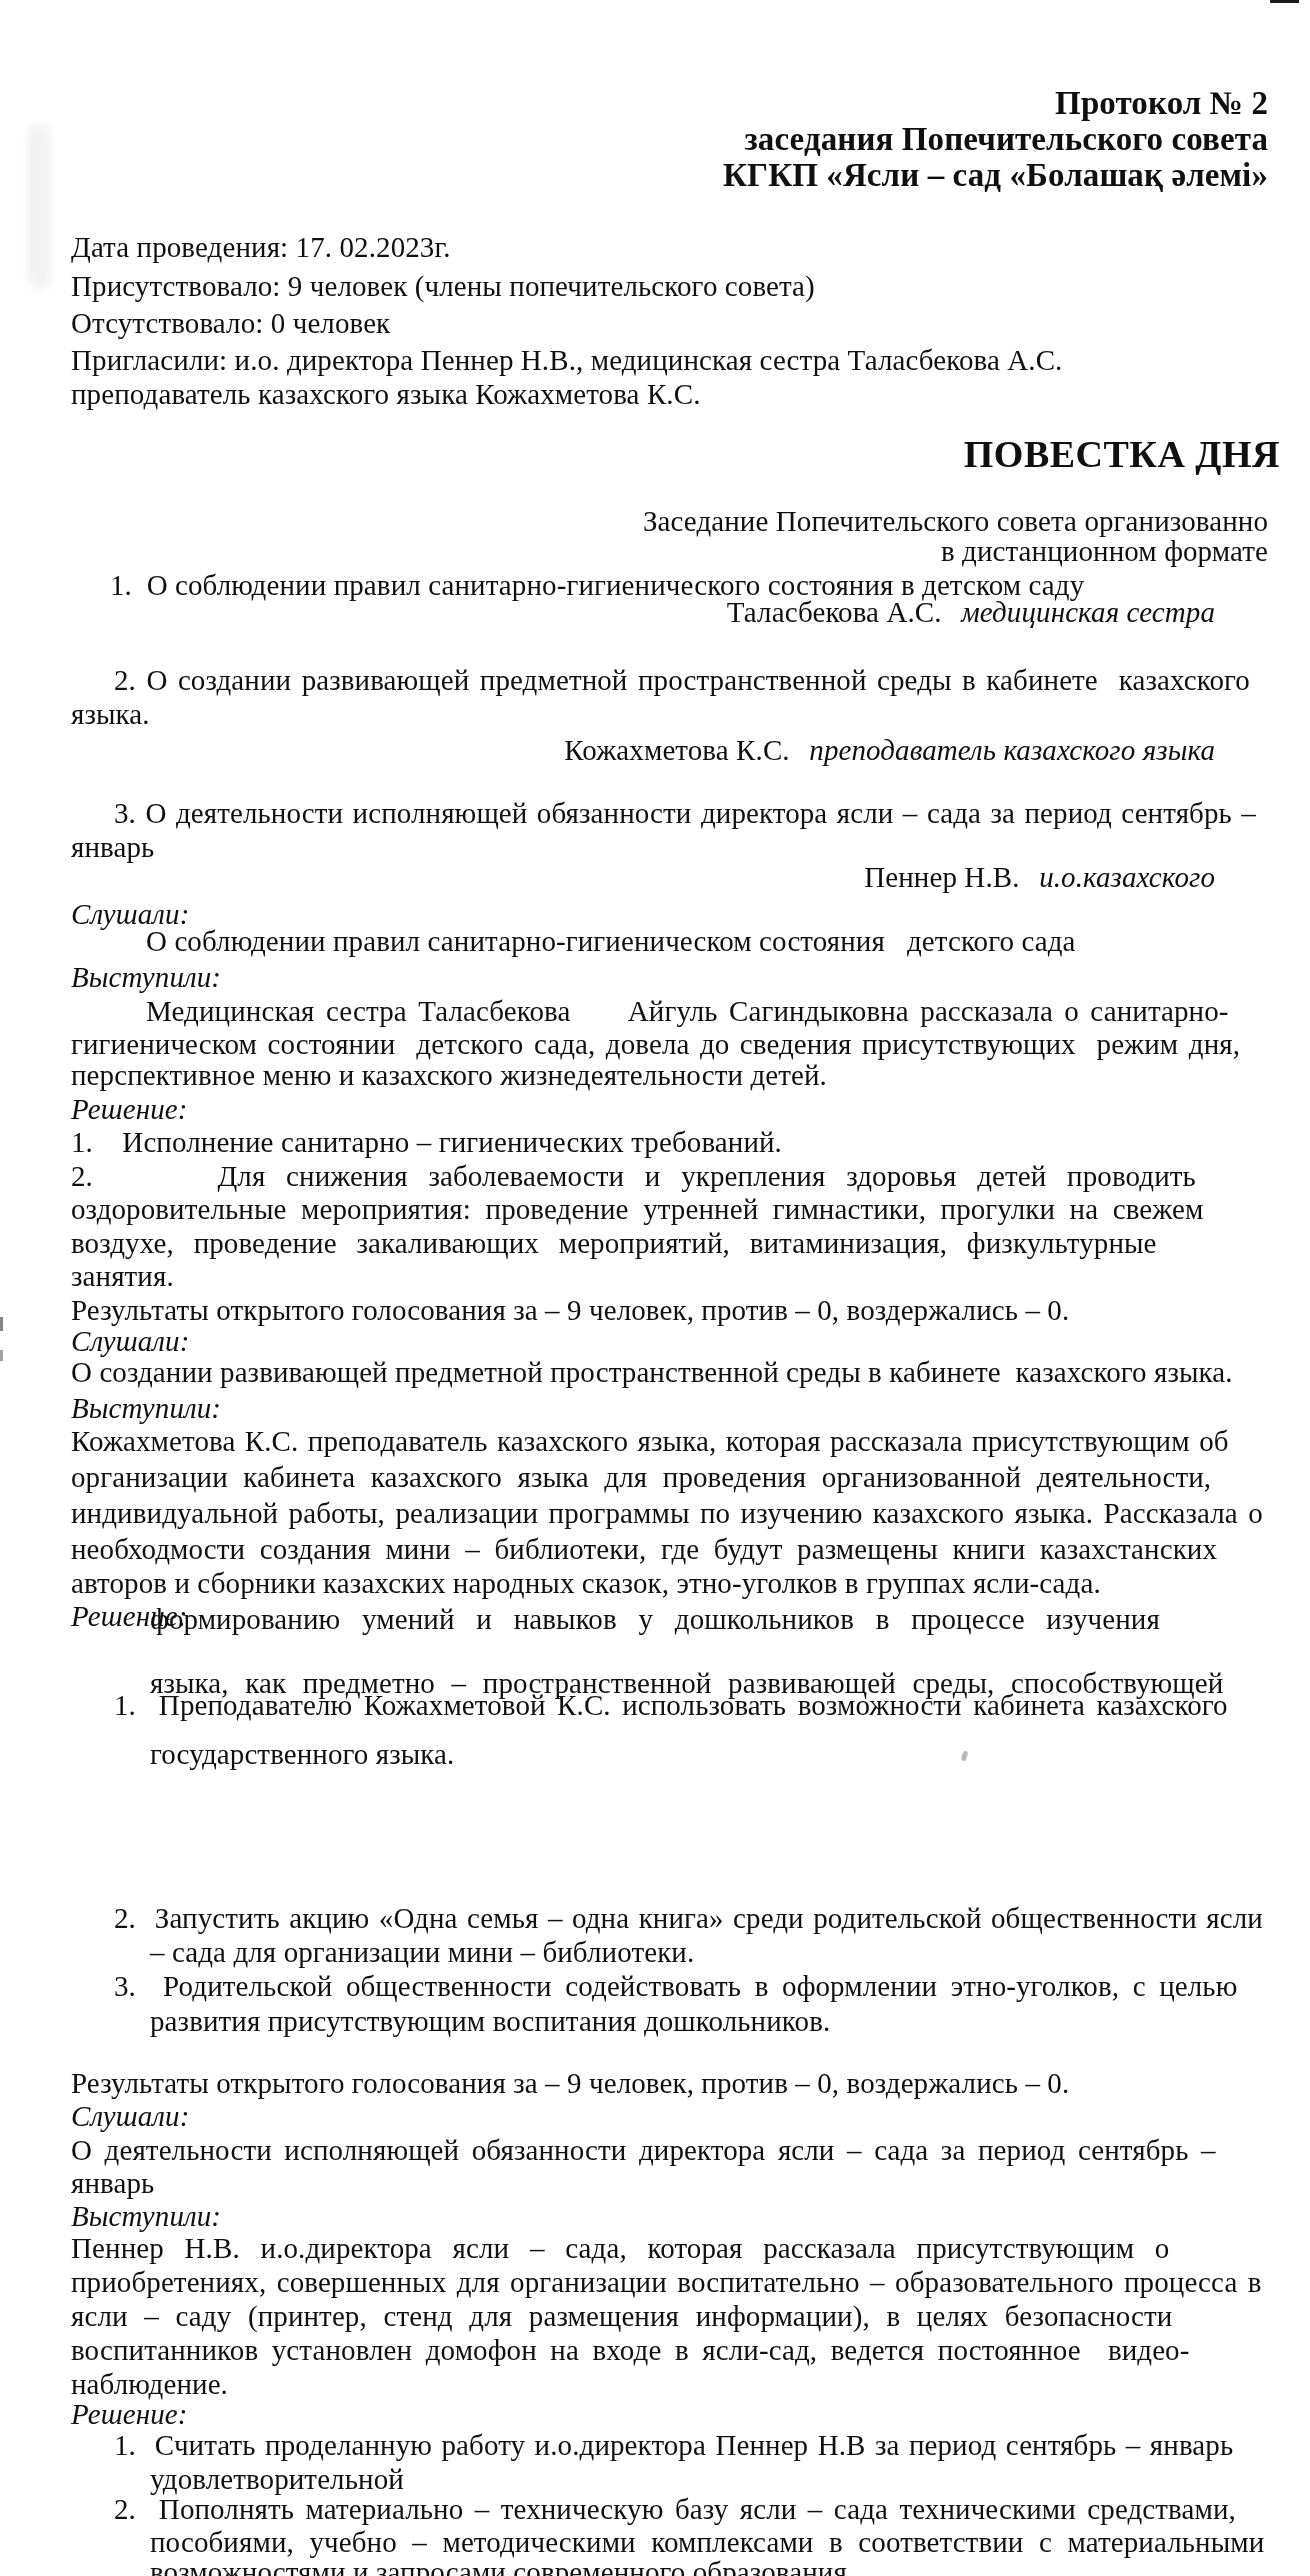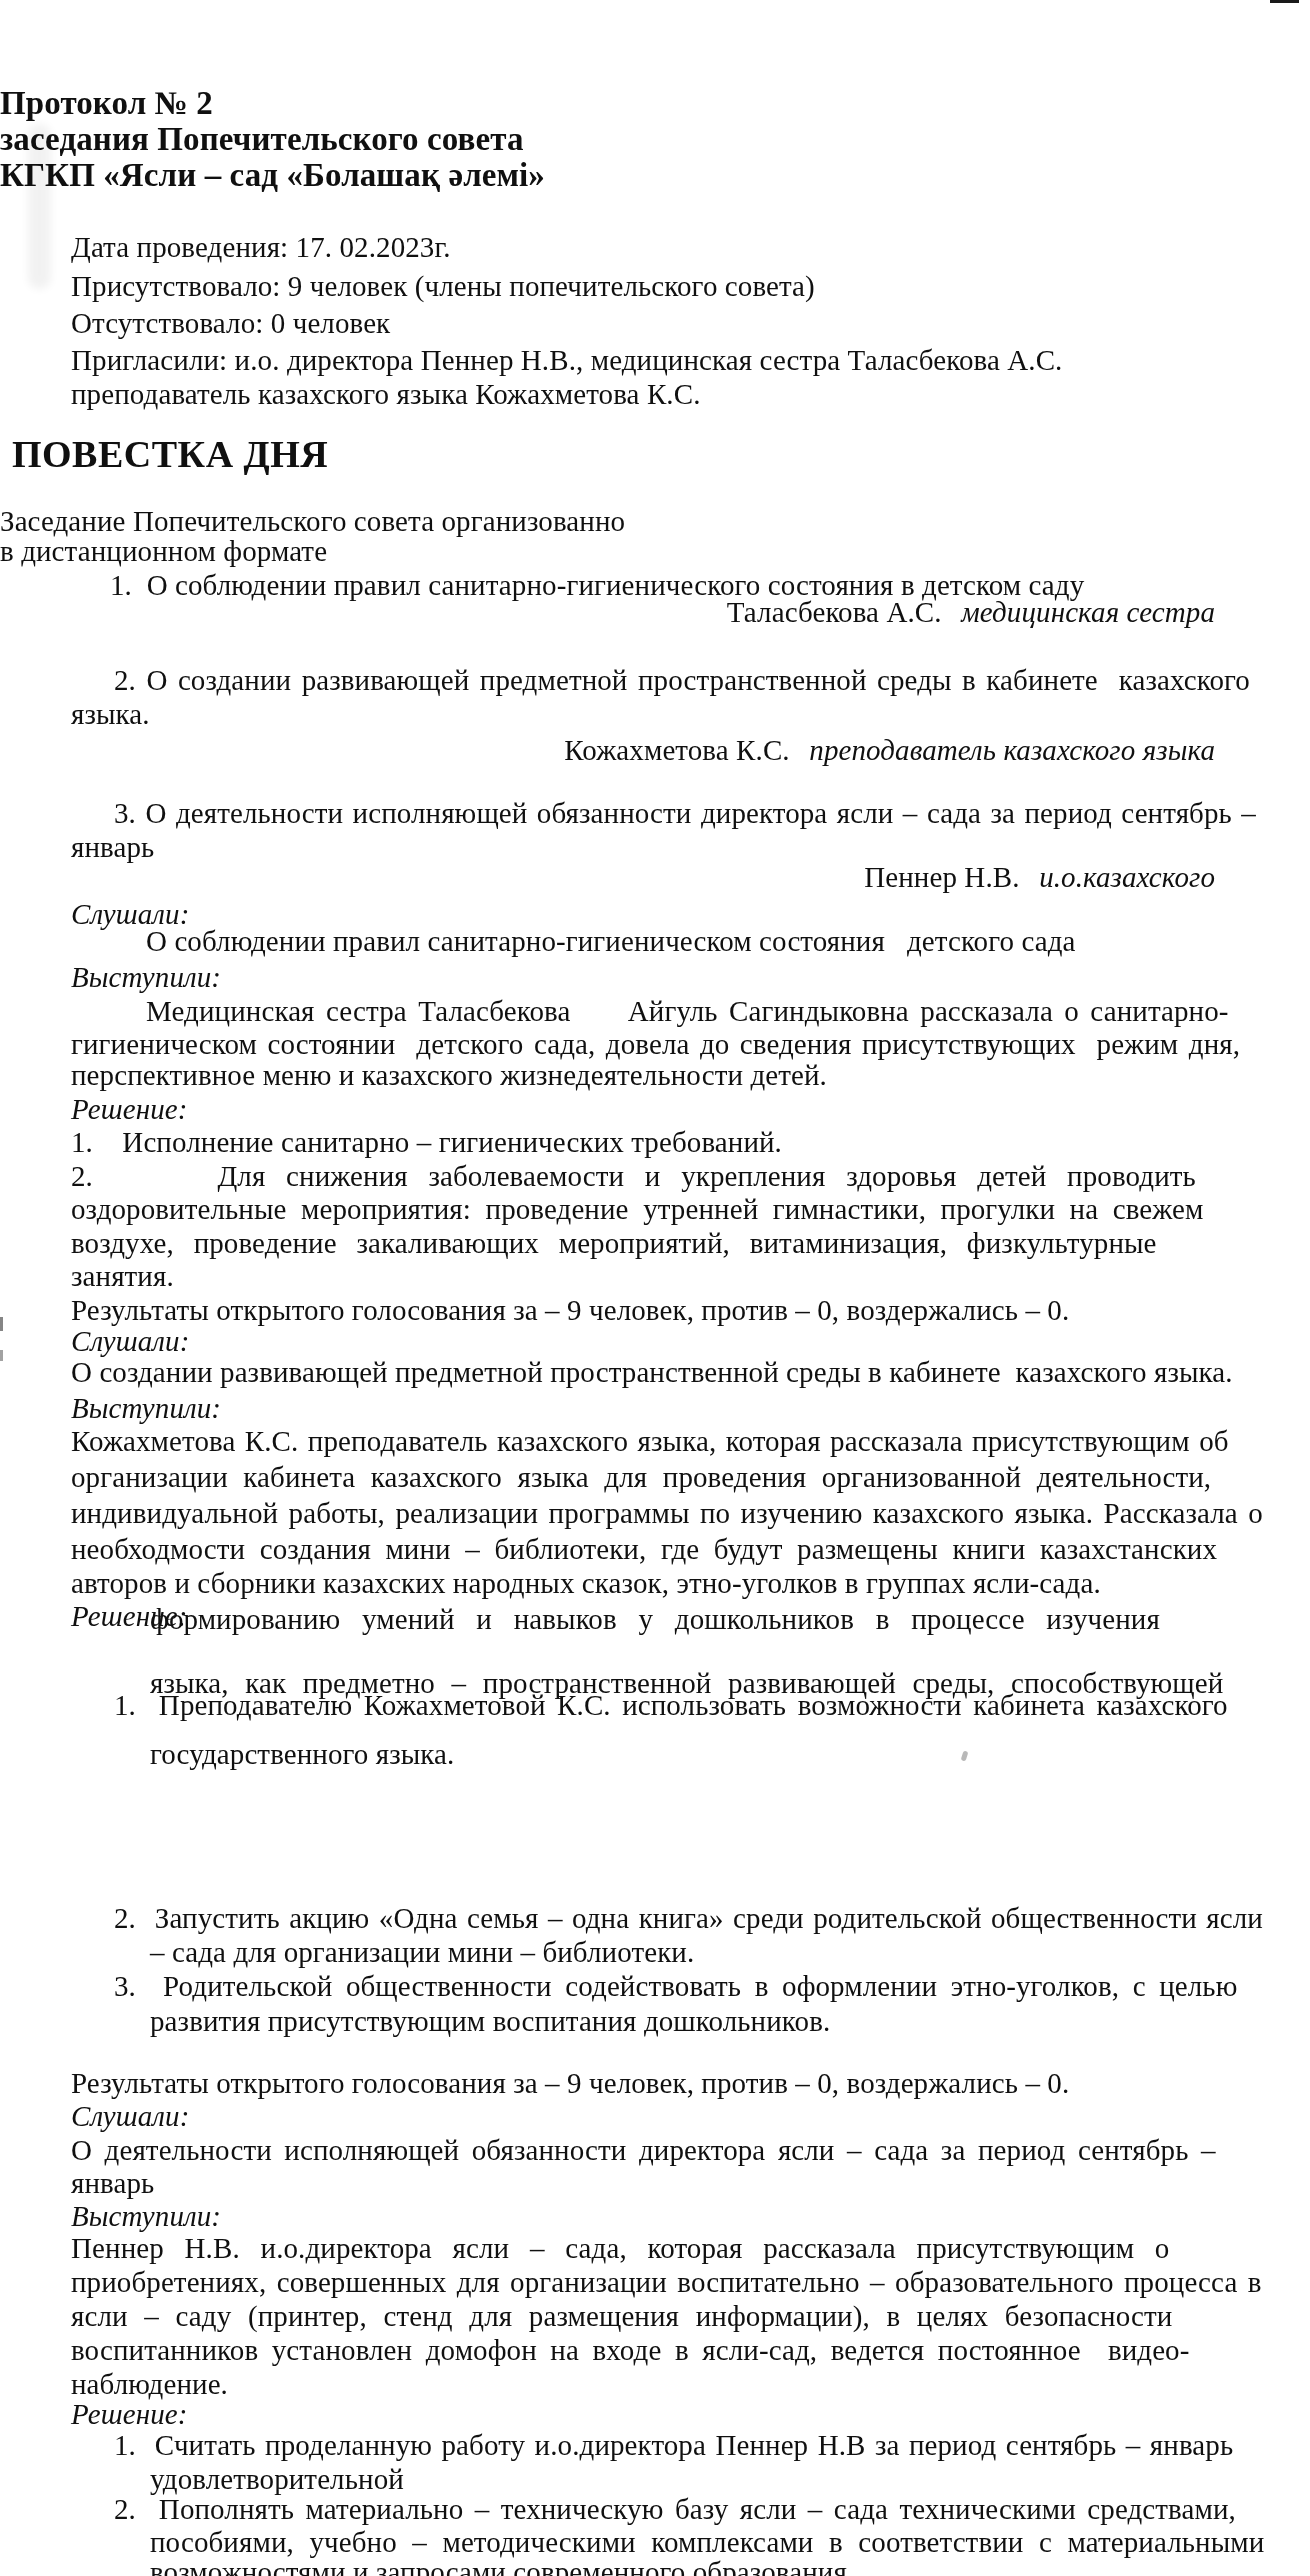--- a/index.html
+++ b/index.html
@@ -4,21 +4,21 @@
 <style>
   html,body{margin:0;padding:0;}
   body{
     width:1311px;height:3611px;position:relative;background:#ffffff;
     font-family:"Liberation Serif","DejaVu Serif",serif;color:#101010;overflow:hidden;
   }
   .ln{
     position:absolute;left:71px;font-size:29px;line-height:34px;
     white-space:pre;letter-spacing:0.1px;
   }
-  .c{left:0;width:1268px;text-align:left;}
+  .c{left:0;width:1268px;text-align:right;}
   .t{font-weight:bold;font-size:33px;}
   .h{font-weight:bold;font-size:38px;letter-spacing:0.5px;margin-left:12px;}
   .i{font-style:italic;}
   .r{left:auto;right:96px;}
   .role{font-style:italic;margin-left:19.6px;}
   .artifact{position:absolute;}
 </style>
 </head>
 <body>
 

